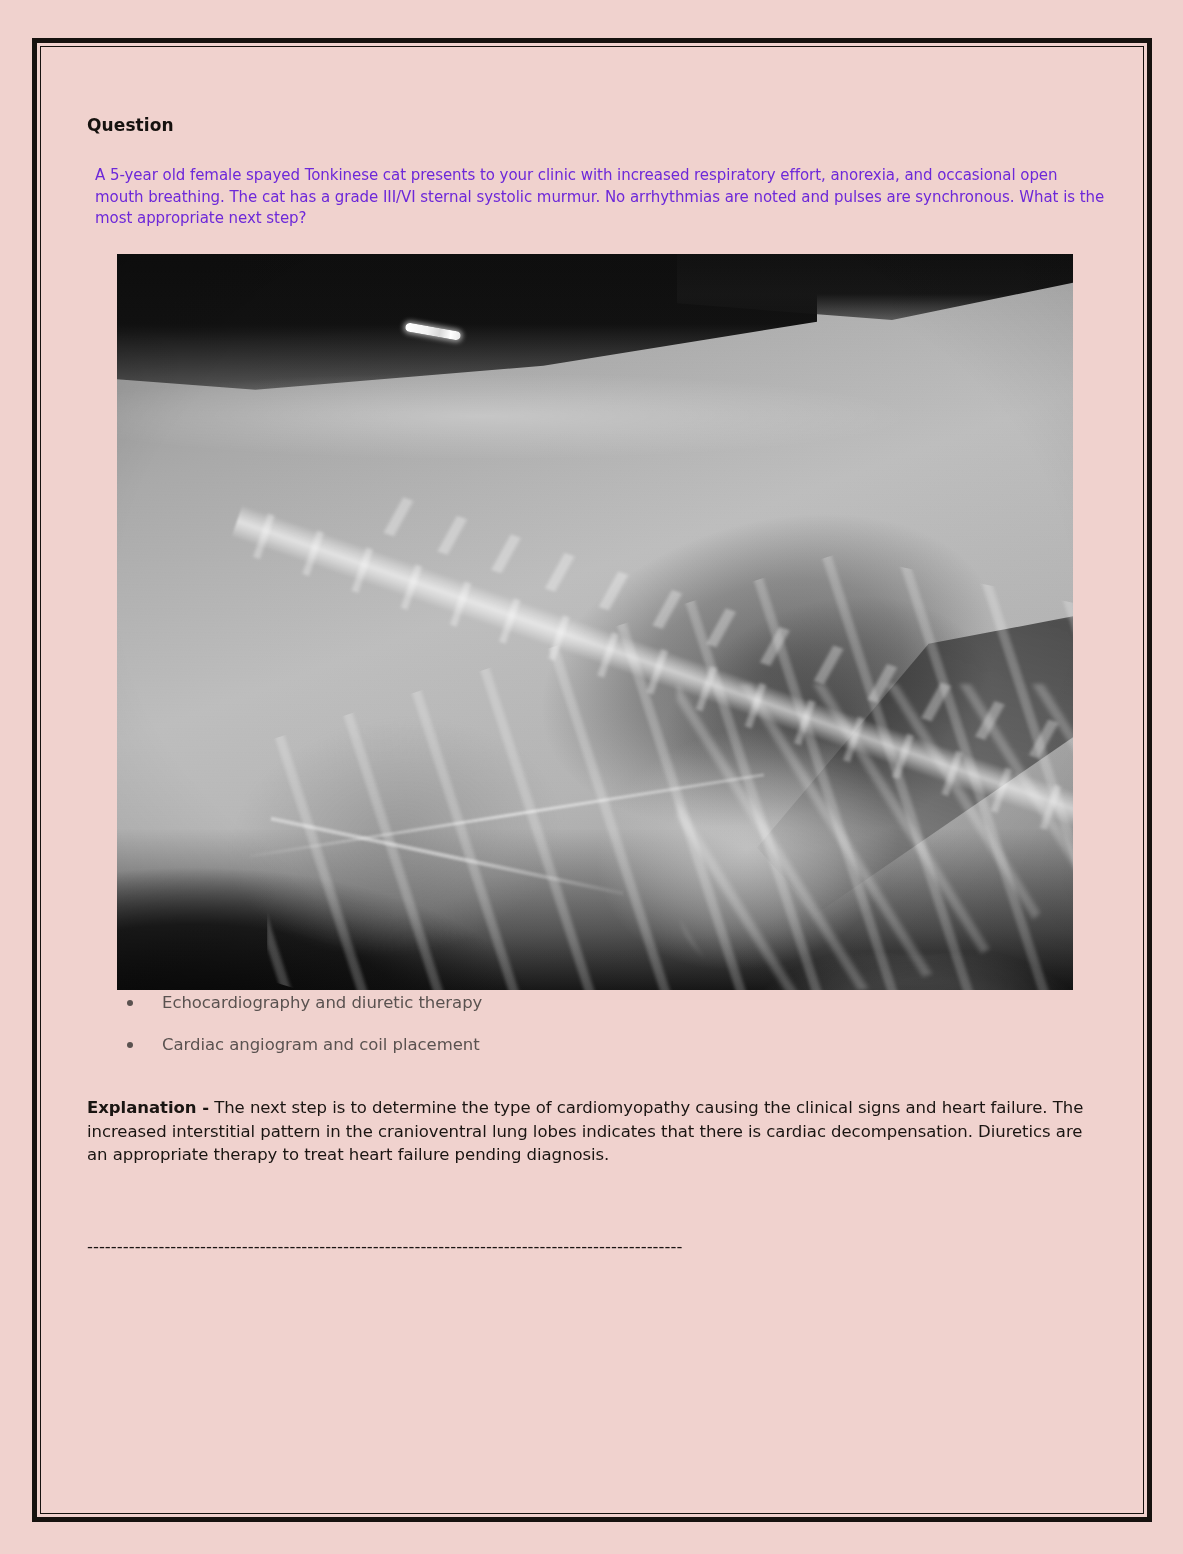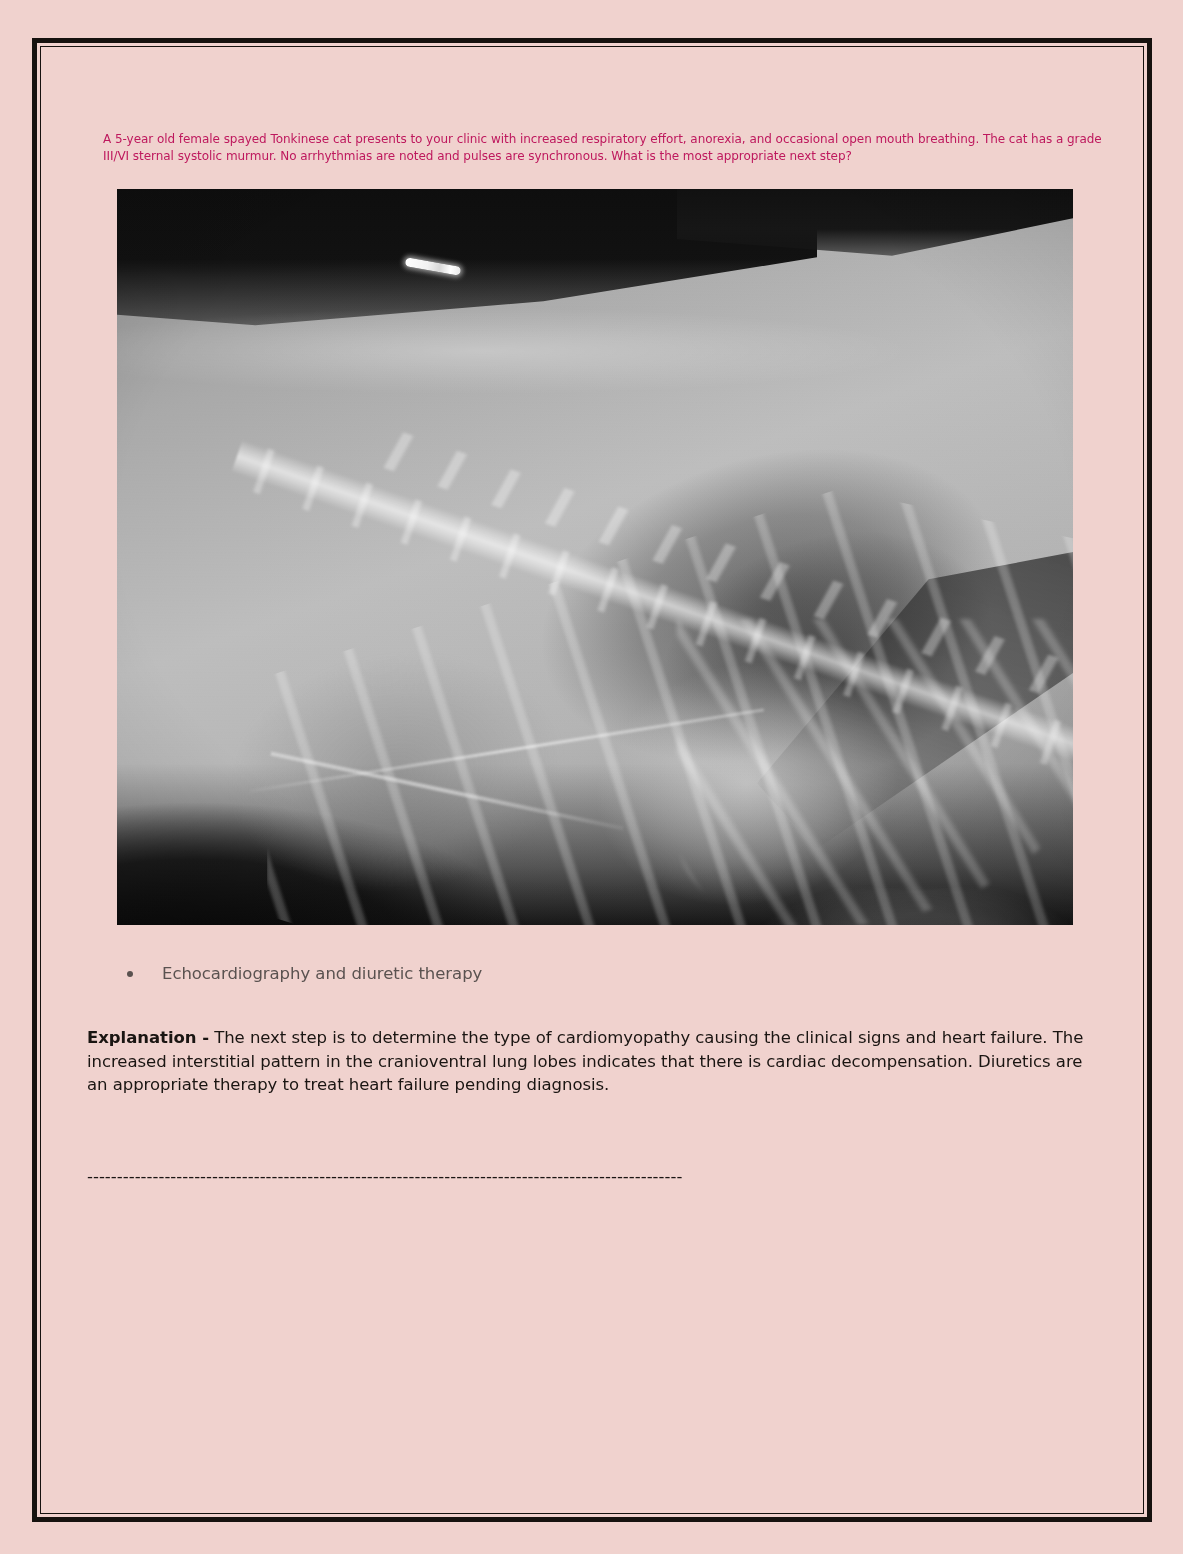--- a/index.html
+++ b/index.html
@@ -46,24 +46,24 @@
   
   .q-heading {
     font-size: 17px;
     font-weight: bold;
     color: #16120f;
     letter-spacing: 0.1px;
     margin: 0 0 30px 0;
     line-height: 1.2;
   }
   .q-body {
-    font-size: 12px;
-    color: #be185d;
+    font-size: 15px;
+    color: #6d28d9;
     line-height: 1.43;
-    margin: 16px;
+    margin: 8px;
     width: 1010px;
     letter-spacing: -0.05px;
   }
 
   
   .xray-wrap {
     position: relative;
     margin-top: 24px;
     margin-left: 30px;
     width: 956px;
@@ -276,21 +276,21 @@
   }
   .vignette {
     position: absolute;
     inset: 0;
     background: radial-gradient(ellipse 90% 86% at 50% 46%, rgba(0,0,0,0) 55%, rgba(0,0,0,0.22) 100%);
   }
 
   
   .options {
     list-style: none;
-    margin: 39px 0 0 0;
+    margin: 3px 0 0 0;
     padding: 0;
   }
   .option {
     position: relative;
     color: #5a5250;
     font-size: 16.5px;
     line-height: 1.2;
     padding-left: 75px;
     margin-bottom: 22px;
     letter-spacing: -0.05px;
@@ -332,20 +332,21 @@
   }
 </style>
 </head>
 <body>
 
 <div class="page-frame">
   <div class="page-frame-inner"></div>
 
   <div class="content">
 
+    <h1 class="q-heading">Question</h1>
 
     <p class="q-body">A 5-year old female spayed Tonkinese cat presents to your clinic with increased respiratory effort, anorexia, and occasional open mouth breathing. The cat has a grade III/VI sternal systolic murmur. No arrhythmias are noted and pulses are synchronous. What is the most appropriate next step?</p>
 
     <div class="xray-wrap">
       <div class="xray"></div>
       <div class="xray-sky"></div>
       <div class="xray-sky2"></div>
       <div class="back-line"></div>
       <div class="shoulder"></div>
       <div class="lung-field"></div>
@@ -364,20 +365,24 @@
       <div class="microchip"></div>
       <div class="grain"></div>
       <div class="vignette"></div>
     </div>
 
     <ul class="options">
       <li class="option">
         <span class="bullet"></span>
         <span>Echocardiography and diuretic therapy</span>
       </li>
+      <li class="option">
+        <span class="bullet"></span>
+        <span>Cardiac angiogram and coil placement</span>
+      </li>
     </ul>
 
     <p class="explanation"><b>Explanation -</b><span> The next step is to determine the type of cardiomyopathy causing the clinical signs and heart failure. The increased interstitial pattern in the cranioventral lung lobes indicates that there is cardiac decompensation. Diuretics are an appropriate therapy to treat heart failure pending diagnosis.</span></p>
 
     <div class="separator">----------------------------------------------------------------------------------------------------</div>
 
   </div>
 </div>
 
 </body></html>

